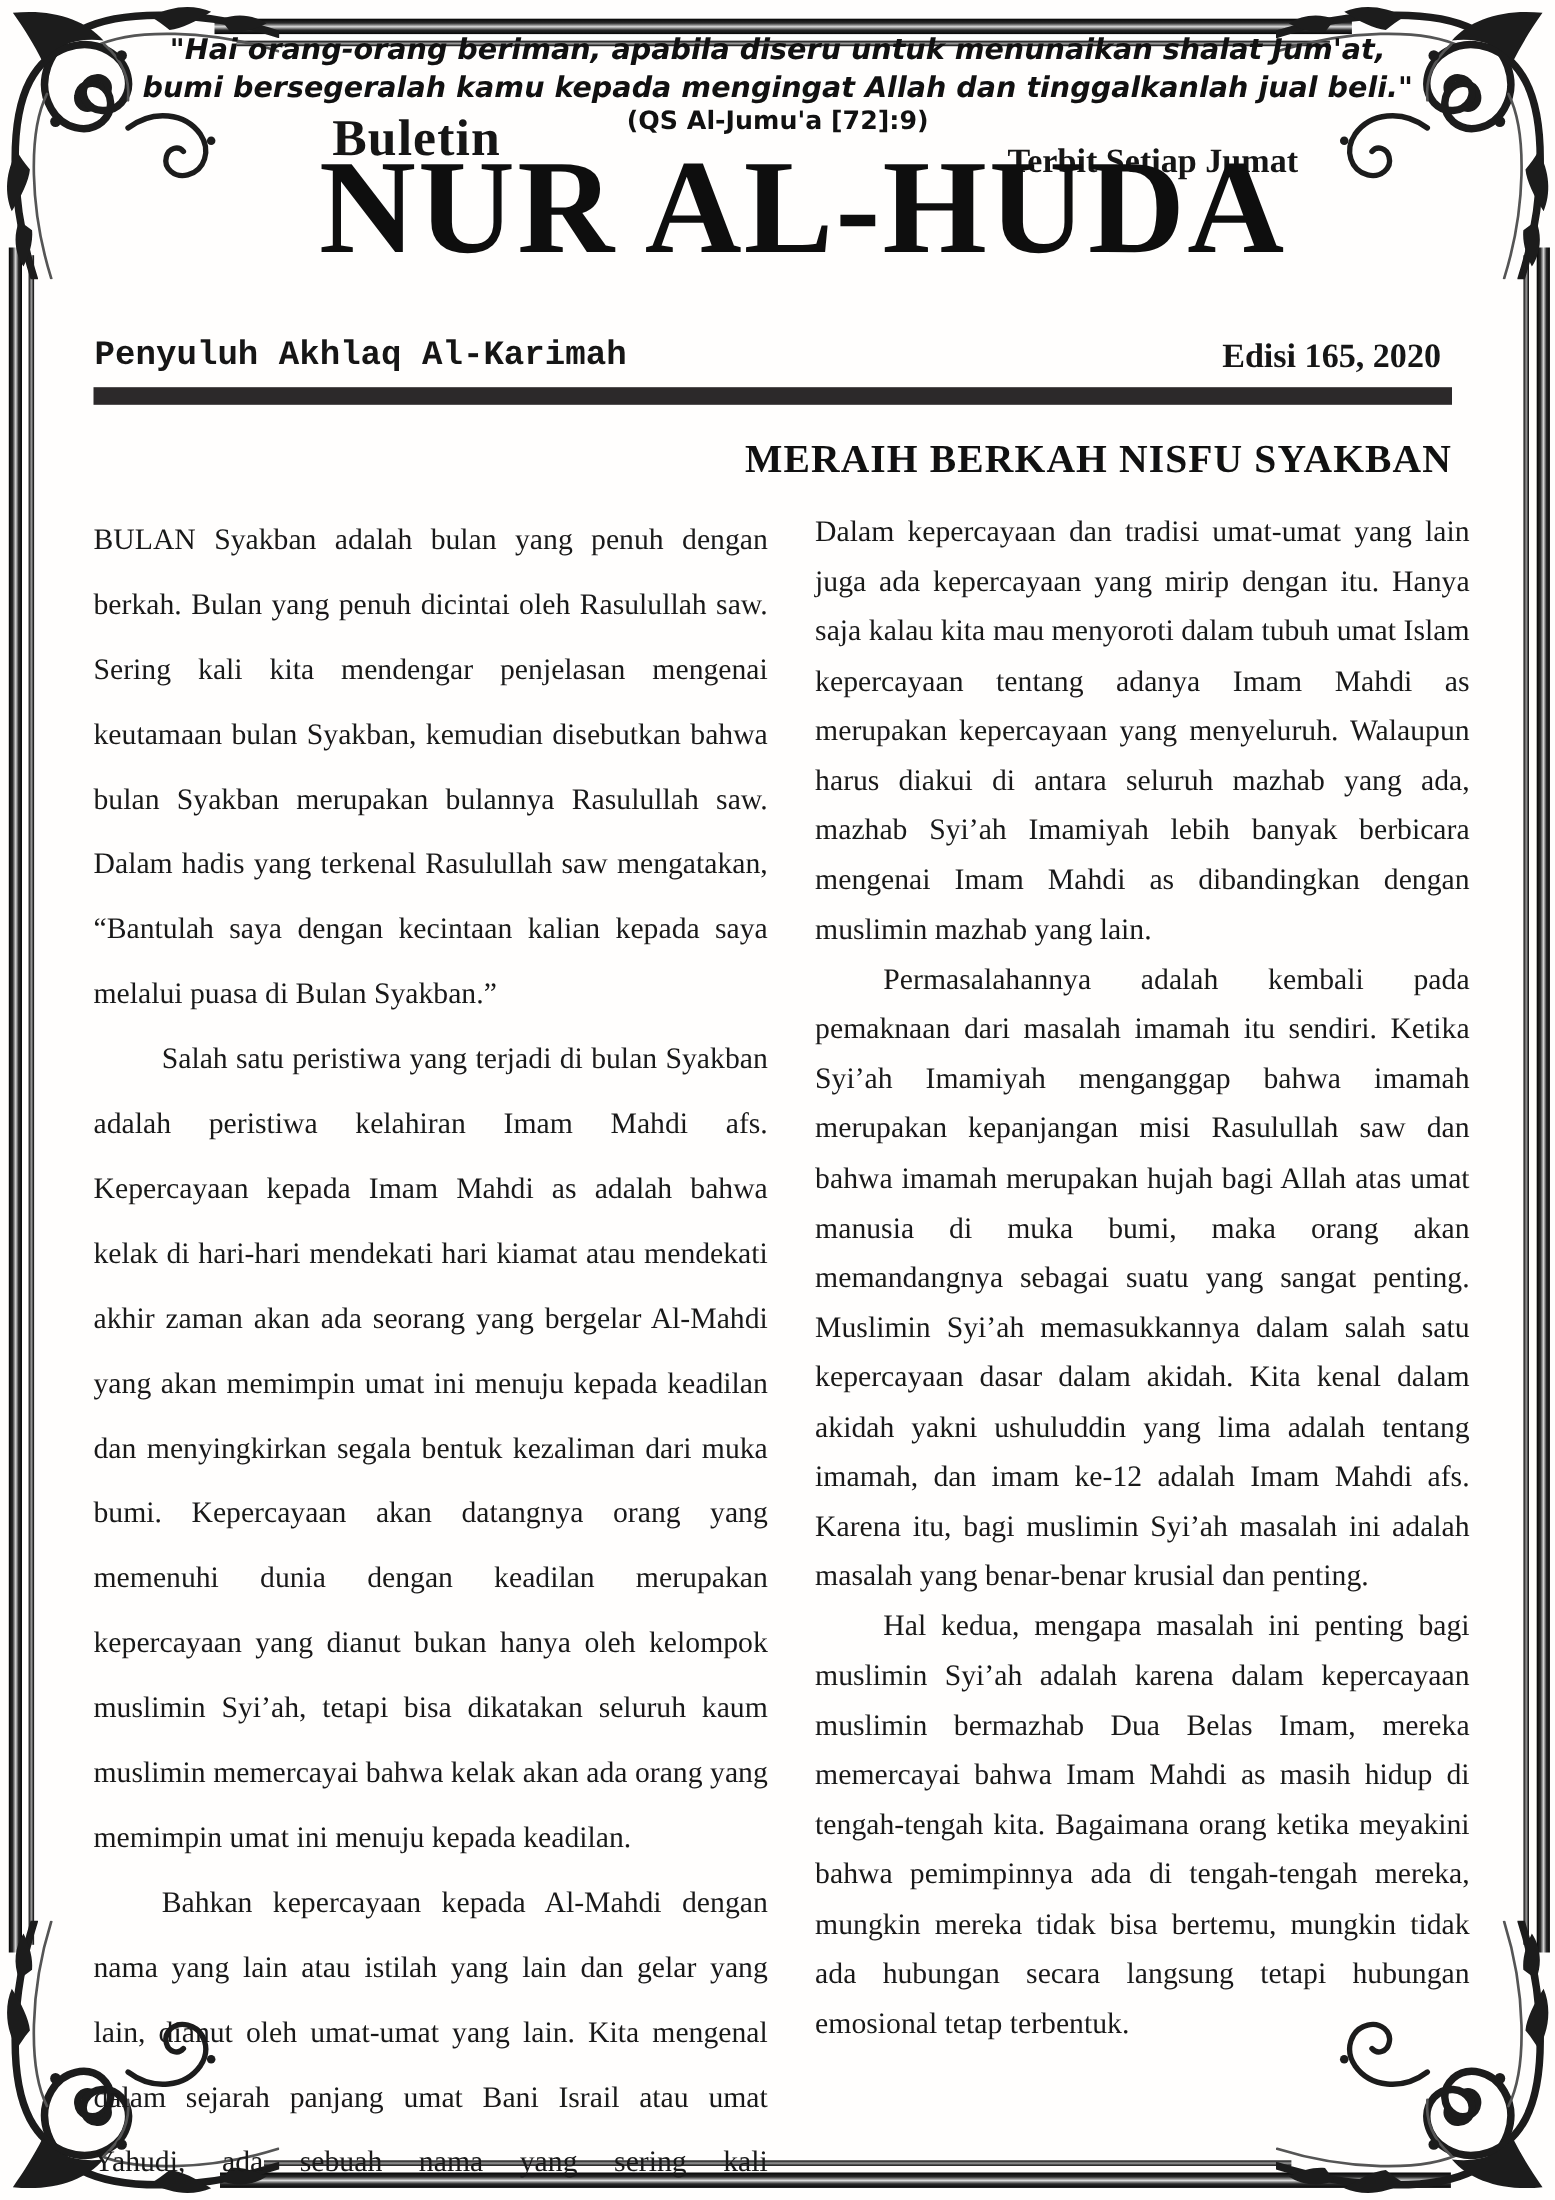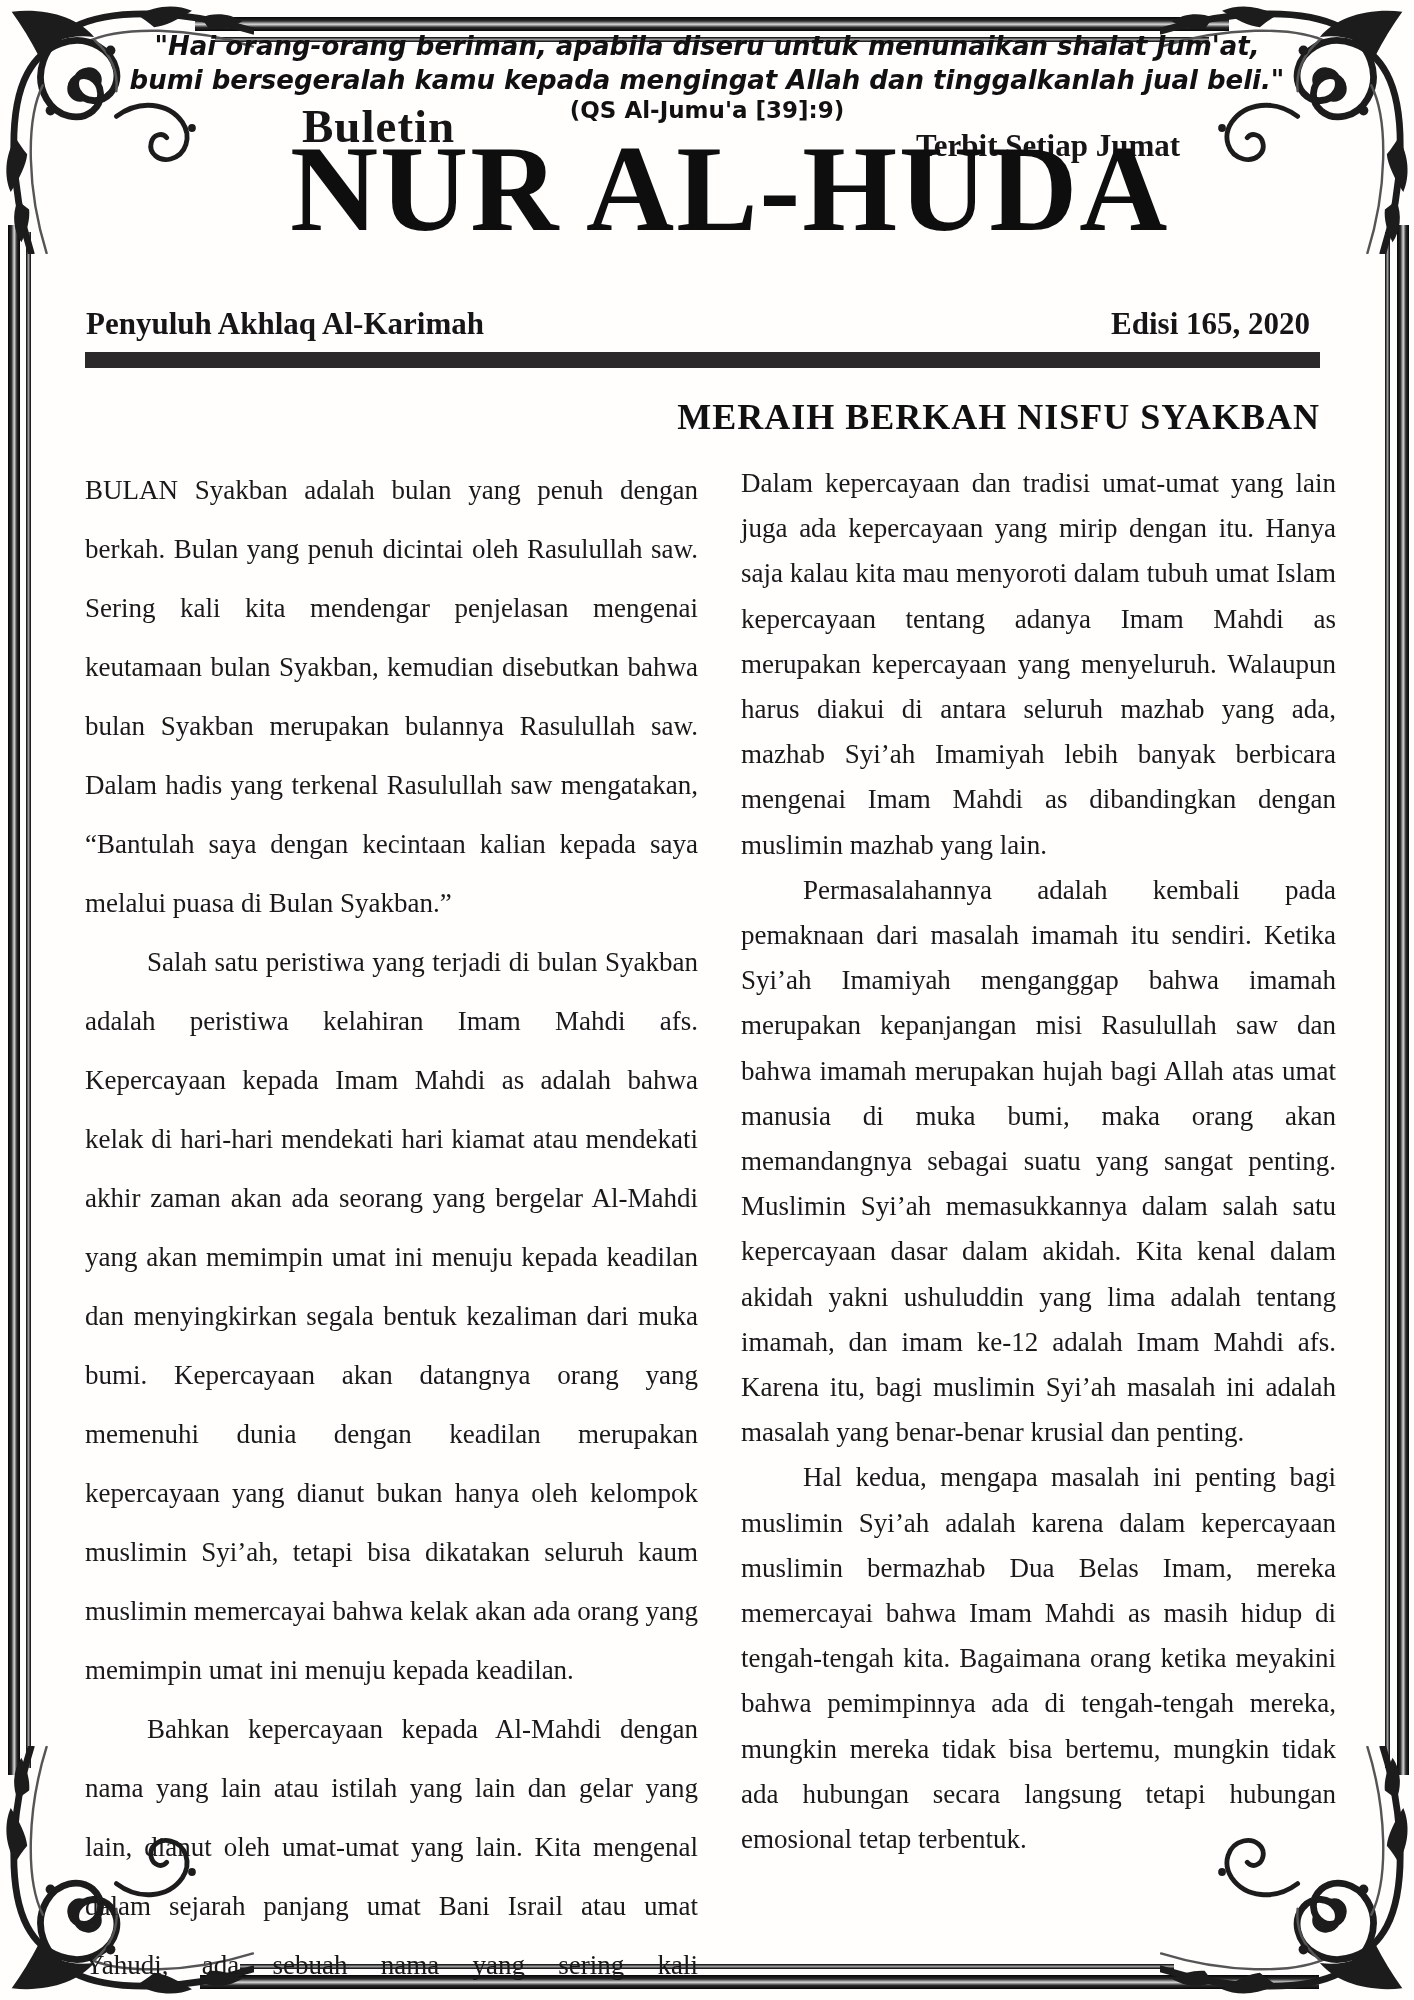--- a/index.html
+++ b/index.html
@@ -32,21 +32,21 @@
     font-family:"DejaVu Sans",sans-serif;font-style:italic;font-weight:600;
     font-size:26px;color:#111;}
   .q1{top:31px;}
   .q2{top:65px;}
   .qsrc{position:absolute;left:0;right:0;text-align:center;top:97px;
     font-family:"DejaVu Sans",sans-serif;font-weight:600;font-size:23px;color:#111;}
   .kicker{position:absolute;left:302px;top:99px;font-weight:700;font-size:47px;letter-spacing:1px;}
   .pubnote{position:absolute;left:916px;top:128px;font-weight:700;font-size:31px;}
   .nl-title{position:absolute;left:290px;top:128px;font-weight:700;font-size:122px;
     line-height:122px;letter-spacing:2px;white-space:nowrap;color:#0e0e0e;}
-  .tagline{position:absolute;left:86px;top:306px;font-weight:700;font-size:31px;}
+  .tagline{position:absolute;left:86px;top:306px;font-weight:700;font-size:31px;font-family:Liberation Mono, monospace;}
   .edition{position:absolute;right:104px;top:306px;font-weight:700;font-size:31px;text-align:right;}
   .divider{position:absolute;left:85px;width:1235px;top:352px;height:16px;background:#2c292a;}
   
   .logo{position:absolute;left:66px;top:134px;width:256px;height:172px;}
   .logo svg{position:absolute;left:0;top:0;}
   .logo-icc{position:absolute;left:160px;top:86px;
     font-family:"Liberation Sans",sans-serif;font-weight:700;font-size:38px;
     letter-spacing:7px;color:#17a04b;}
   
   .art-title{position:absolute;left:85px;width:1235px;top:396px;text-align:right;
@@ -102,21 +102,21 @@
     </svg>
   <svg class="corner bl">
       <use href="#corner"></use>
     </svg>
   <svg class="corner br">
       <use href="#corner"></use>
     </svg>
 
   <div class="quote q1">"Hai orang-orang beriman, apabila diseru untuk menunaikan shalat Jum'at,</div>
   <div class="quote q2">bumi bersegeralah kamu kepada mengingat Allah dan tinggalkanlah jual beli."</div>
-  <div class="qsrc">(QS Al-Jumu'a [39]:9)</div>
+  <div class="qsrc">(QS Al-Jumu'a [72]:9)</div>
 
   <div class="kicker">Buletin</div>
   <div class="pubnote">Terbit Setiap Jumat</div>
   <div class="nl-title">NUR AL-HUDA</div>
 
 
   <div class="tagline">Penyuluh Akhlaq Al-Karimah</div>
   <div class="edition">Edisi 165, 2020</div>
   <div class="divider"></div>
 

